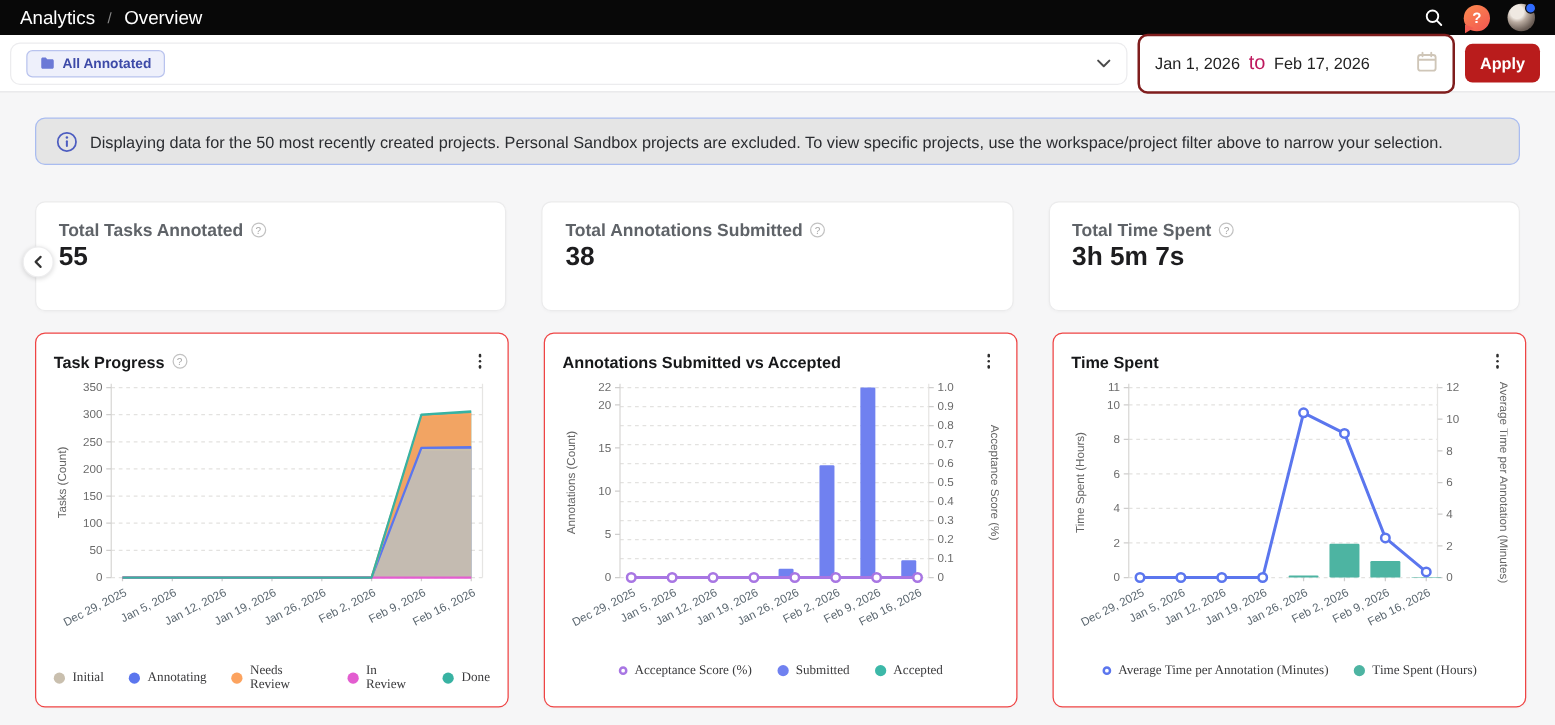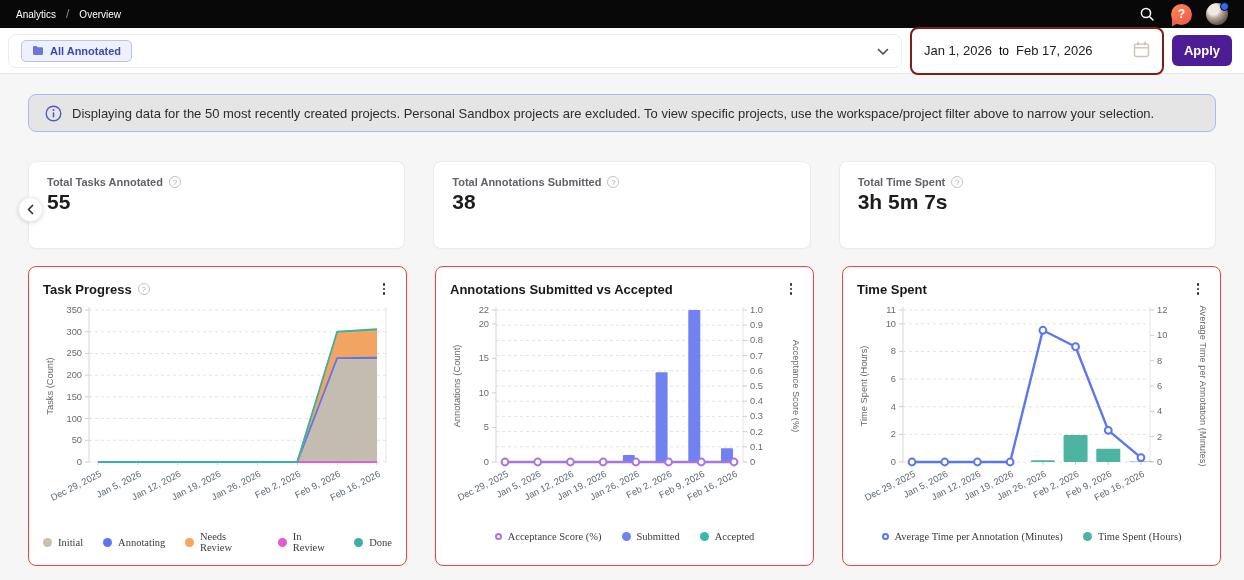--- a/index.html
+++ b/index.html
@@ -2,57 +2,57 @@
 <html><head>
 <meta charset="utf-8">
 <style>
   * { margin:0; padding:0; box-sizing:border-box; }
   html,body { width:1244px; height:580px; }
   body { font-family:"Liberation Sans","DejaVu Sans",sans-serif; background:#f6f6f7; overflow:hidden; }
   .page { width:1244px; height:580px; position:relative; }
 
   
   .navbar { height:28px; background:#080808; display:flex; align-items:center; padding:0 16px; color:#fff; }
-  .crumb { font-size:10px; color:#fff; }
+  .crumb { font-size:15px; color:#fff; }
   .crumb-sep { color:#8a8a8a; margin:0 10px; font-size:12px; }
   .nav-right { margin-left:auto; display:flex; align-items:center; gap:14px; }
   .search-btn { width:20px; height:20px; display:flex; align-items:center; justify-content:center; cursor:pointer; }
   .help-bubble { width:21px; height:21px; border-radius:50%; background:linear-gradient(145deg,#fb8a4e,#f25551); color:#fff;
     font-size:12px; font-weight:bold; display:flex; align-items:center; justify-content:center; position:relative; cursor:pointer; }
   .help-bubble::after { content:""; position:absolute; left:1px; bottom:-2px; width:7px; height:7px; background:#f25b51;
     clip-path:polygon(0 100%,0 0,100% 40%); }
   .avatar { width:22px; height:22px; border-radius:50%; position:relative; cursor:pointer;
     background:radial-gradient(circle at 35% 30%,#efe9e2 0 25%,#b9aba0 40%,#6d6058 70%,#3d3631 100%); }
   .avatar::after { content:""; position:absolute; top:-1px; right:-1px; width:7px; height:7px; border-radius:50%;
     background:#2f6bff; border:1.5px solid #080808; }
 
   
   .filterbar { height:46px; background:#fff; border-bottom:1px solid #e4e4e6; display:flex; align-items:center; padding:0 8px; gap:8px; }
   .ws-input { flex:1; height:34px; border:1px solid #ececee; border-radius:8px; display:flex; align-items:center; padding:0 12px; background:#fff; cursor:pointer; }
   .ws-chip { display:flex; align-items:center; gap:6px; background:#eef0fb; border:1px solid #b9c3ee; border-radius:5px;
     padding:4px 10px; font-size:11px; color:#3d4aa8; font-weight:bold; }
   .chev-down { margin-left:auto; color:#4b4b4b; }
   .date-field { width:254px; height:48px; border:2px solid #7f1d1d; border-radius:8px; display:flex; align-items:center;
     padding:0 12px; gap:7px; font-size:13px; color:#222; background:#fff; cursor:pointer; }
-  .date-to { color:#000000; font-size:12px; }
+  .date-to { color:#be185d; font-size:16px; }
   .date-field .cal { margin-left:auto; }
-  .apply-btn { width:60px; height:31px; background:#4c1d95; color:#fff; border:none; border-radius:6px;
+  .apply-btn { width:60px; height:31px; background:#b91c1c; color:#fff; border:none; border-radius:6px;
     font-size:13px; font-weight:bold; font-family:inherit; cursor:pointer; margin-right:4px; }
 
   
   .banner { margin:20px 28px 0; height:38px; background:#e5e5e5; border:1px solid #a9bcf0; border-radius:8px;
     display:flex; align-items:center; padding:0 16px; gap:10px; }
   .banner-text { font-size:13px; color:#2b2d31; }
 
   
   .stats-row { margin:29px 28px 0; display:flex; gap:28px; position:relative; }
   .stat-card { flex:1; height:88px; background:#fff; border:1px solid #ebebec; border-radius:8px;
     padding:14px 18px; box-shadow:0 1px 2px rgba(0,0,0,.02); }
   .stat-label-row { display:flex; align-items:center; gap:6px; }
-  .stat-label { font-size:11px; color:#5f6368; font-weight:bold; }
+  .stat-label { font-size:14px; color:#5f6368; font-weight:bold; }
   .q-icon { width:12px; height:12px; border:1px solid #c2c2c2; border-radius:50%; color:#a8a8a8; font-size:8px;
     display:inline-flex; align-items:center; justify-content:center; }
   .stat-value { font-size:21px; font-weight:bold; color:#1d1d1f; margin-top:2px; }
   .prev-btn { position:absolute; left:-10px; top:36px; width:25px; height:25px; border-radius:50%; background:#fff;
     border:1px solid #ededee; box-shadow:0 1px 4px rgba(0,0,0,.15); display:flex; align-items:center; justify-content:center;
     cursor:pointer; color:#333; z-index:5; }
 
   
   .charts-row { margin:17px 28px 0; display:flex; gap:28px; }
   .chart-card { flex:1; height:300px; background:#fff; border:1px solid #ef4444; border-radius:8px;

